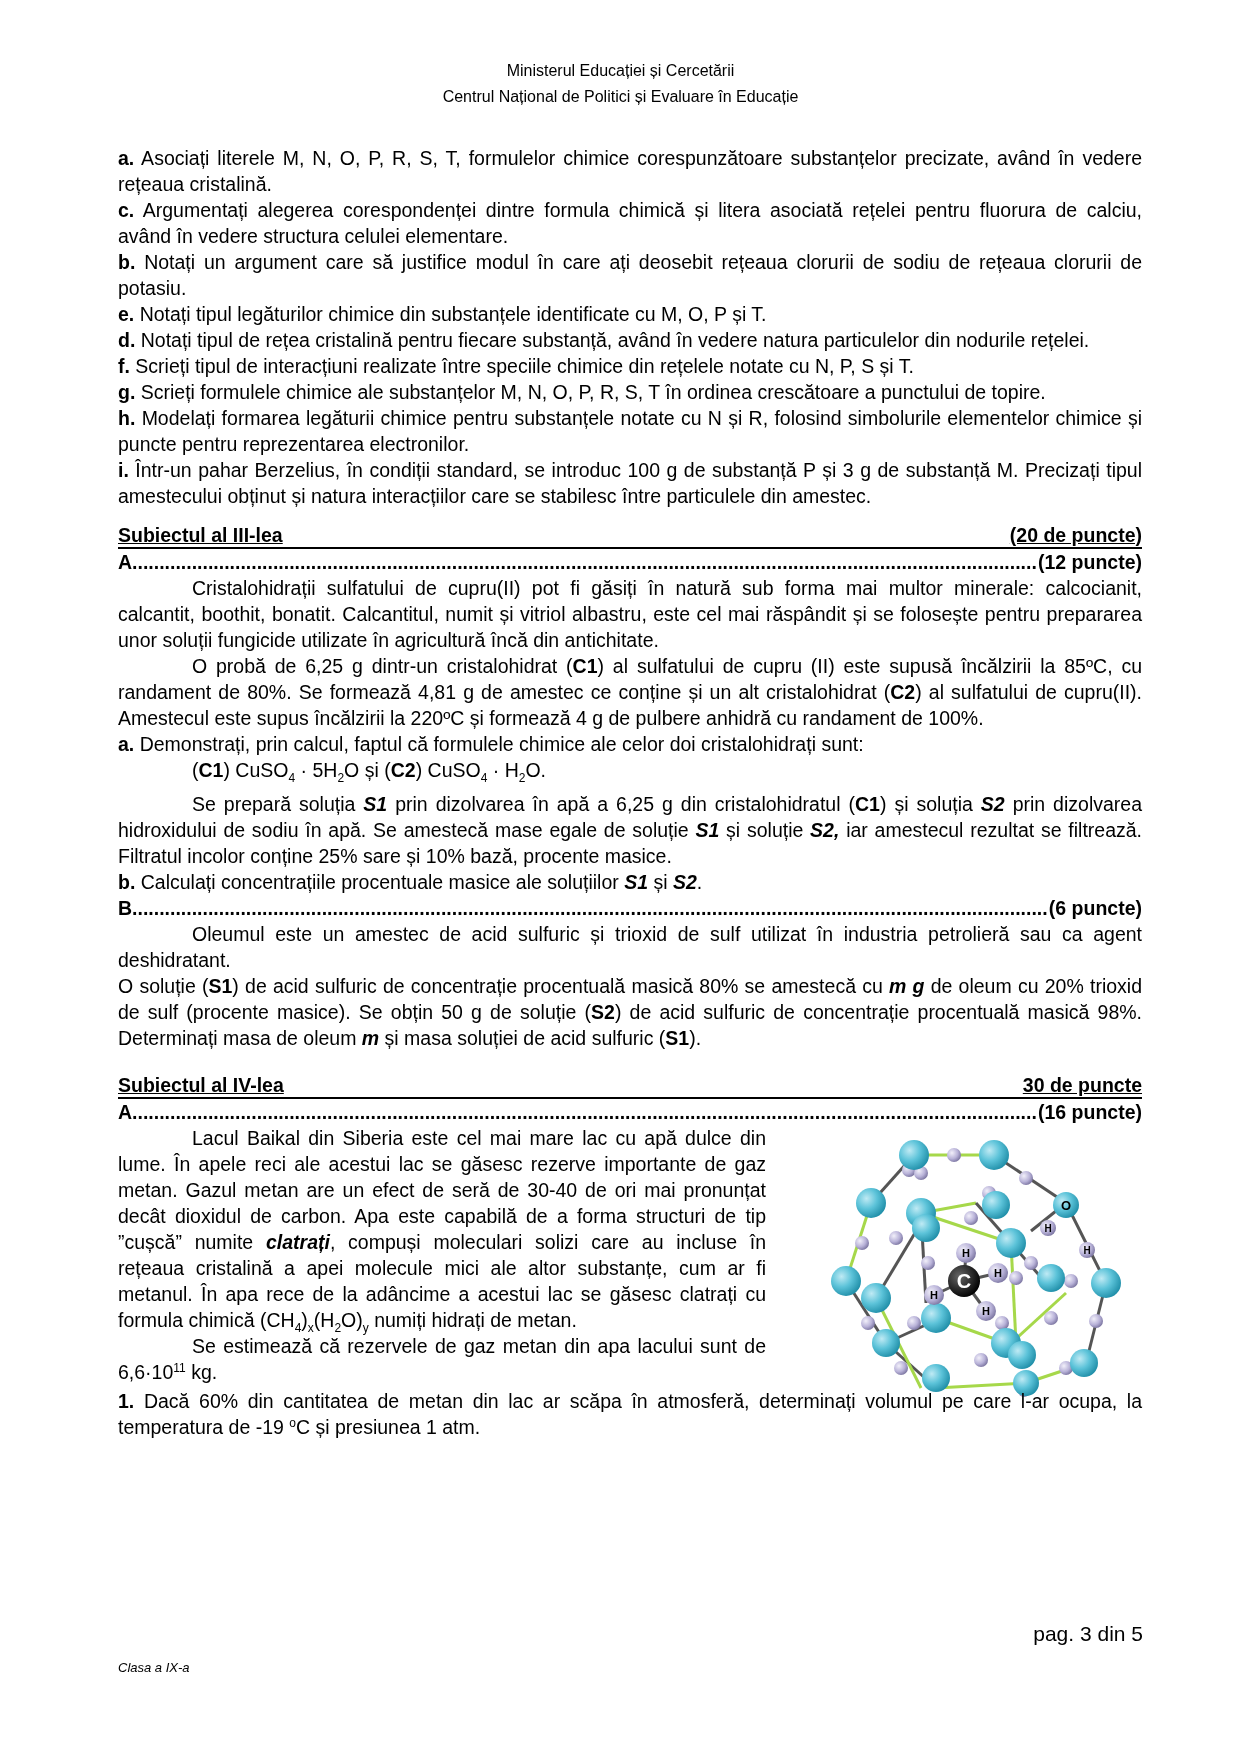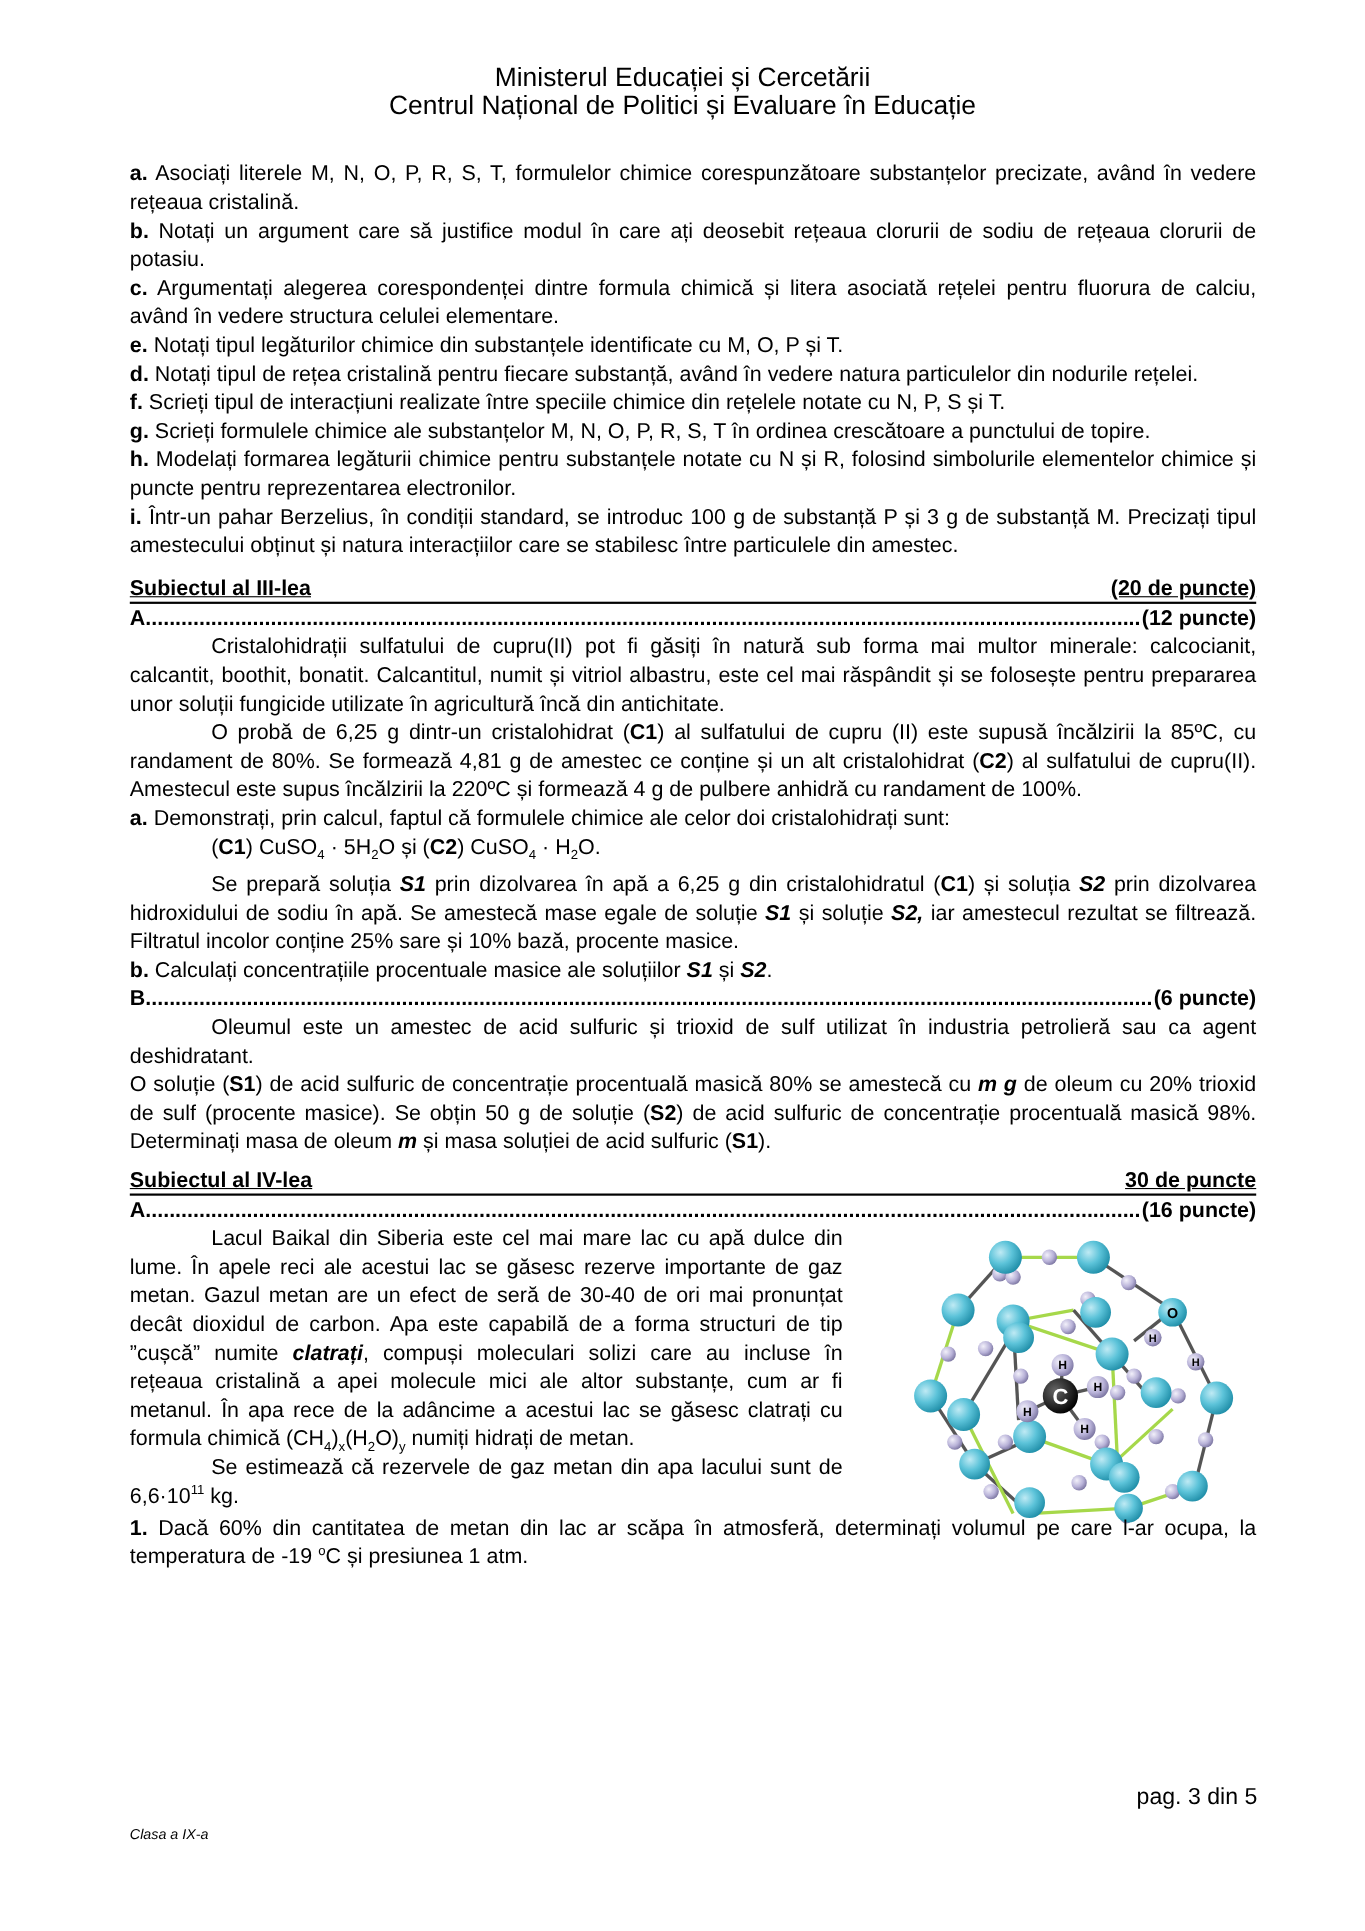--- a/index.html
+++ b/index.html
@@ -1,20 +1,20 @@
 <!DOCTYPE html>
 <html><head>
 <meta charset="utf-8">
 <style>
   html, body { margin: 0; padding: 0; background: #ffffff; }
   body {
     width: 1241px; height: 1755px; position: relative; overflow: hidden;
     font-family: "Liberation Sans", sans-serif; color: #000; font-size: 19.5px;
   }
-  .header { position: absolute; top: 58px; left: 0; width: 1241px; text-align: center; line-height: 26px; font-size: 24px; }
+  .header { position: absolute; top: 58px; left: 0; width: 1241px; text-align: center; line-height: 26px; font-size: 16px; }
   .content { position: absolute; left: 118px; width: 1024px; top: 145px; line-height: 26px; }
   .p { text-align: justify; margin: 0; }
   .ind { text-indent: 74px; }
   .b { font-weight: bold; }
   .bi { font-weight: bold; font-style: italic; }
   .subj {
     display: flex; justify-content: space-between; font-weight: bold;
     border-bottom: 2px solid #000; line-height: 24px; margin-top: 14px; gap: 37px;
   }
   .subj span { text-decoration: underline; }
@@ -36,22 +36,22 @@
 
 <div class="header">
   <div>Ministerul Educației și Cercetării</div>
   <div>Centrul Național de Politici și Evaluare în Educație</div>
 </div>
 
 <div class="content">
 
   <div>
     <p class="p"><span class="b">a.</span><span> Asociați literele M, N, O, P, R, S, T, formulelor chimice corespunzătoare substanțelor precizate, având în vedere rețeaua cristalină.</span></p>
+    <p class="p"><span class="b">c.</span><span> Argumentați alegerea corespondenței dintre formula chimică și litera asociată rețelei pentru fluorura de calciu, având în vedere structura celulei elementare.</span></p>
     <p class="p"><span class="b">b.</span><span> Notați un argument care să justifice modul în care ați deosebit rețeaua clorurii de sodiu de rețeaua clorurii de potasiu.</span></p>
-    <p class="p"><span class="b">c.</span><span> Argumentați alegerea corespondenței dintre formula chimică și litera asociată rețelei pentru fluorura de calciu, având în vedere structura celulei elementare.</span></p>
     <p class="p"><span class="b">e.</span><span> Notați tipul legăturilor chimice din substanțele identificate cu M, O, P și T.</span></p>
     <p class="p"><span class="b">d.</span><span> Notați tipul de rețea cristalină pentru fiecare substanță, având în vedere natura particulelor din nodurile rețelei.</span></p>
     <p class="p"><span class="b">f.</span><span>  Scrieți tipul de interacțiuni realizate între speciile chimice din rețelele notate cu N, P, S și T.</span></p>
     <p class="p"><span class="b">g.</span><span> Scrieți formulele chimice ale substanțelor M, N, O, P, R, S, T în ordinea crescătoare a punctului de topire.</span></p>
     <p class="p"><span class="b">h.</span><span> Modelați formarea legăturii chimice pentru substanțele notate cu N și R, folosind simbolurile elementelor chimice și puncte pentru reprezentarea electronilor.</span></p>
     <p class="p"><span class="b">i.</span><span>  Într-un pahar Berzelius, în condiții standard, se introduc 100 g de substanță P și 3 g de substanță M. Precizați tipul amestecului obținut și natura interacțiilor care se stabilesc între particulele din amestec.</span></p>
   </div>
 
   <div class="subj" style="margin-top:14px">
     <span>Subiectul al III-lea</span>
@@ -70,21 +70,21 @@
   <p class="p"><span class="b">b.</span><span> Calculați concentrațiile procentuale masice ale soluțiilor </span><span class="bi">S1</span><span> și </span><span class="bi">S2</span><span>.</span></p>
 
   <div class="dots">
     <span>B.</span>
     <span class="fill"></span>
     <span>(6 puncte)</span>
   </div>
   <p class="p ind">Oleumul este un amestec de acid sulfuric și trioxid de sulf utilizat în industria petrolieră sau ca agent deshidratant.</p>
   <p class="p"><span>O soluție (</span><span class="b">S1</span><span>) de acid sulfuric de concentrație procentuală masică 80% se amestecă cu </span><span class="bi">m g</span><span> de oleum cu 20% trioxid de sulf (procente masice). Se obțin 50 g de soluție (</span><span class="b">S2</span><span>) de acid sulfuric de concentrație procentuală masică 98%. Determinați masa de oleum </span><span class="bi">m</span><span> și masa soluției de acid sulfuric (</span><span class="b">S1</span><span>).</span></p>
 
-  <div class="subj" style="margin-top:10px">
+  <div class="subj" style="margin-top:22px">
     <span>Subiectul al IV-lea</span>
     <span>30 de puncte</span>
   </div>
   <div class="dots">
     <span>A.</span>
     <span class="fill"></span>
     <span>(16 puncte)</span>
   </div>
 
   <div class="ivrow">

